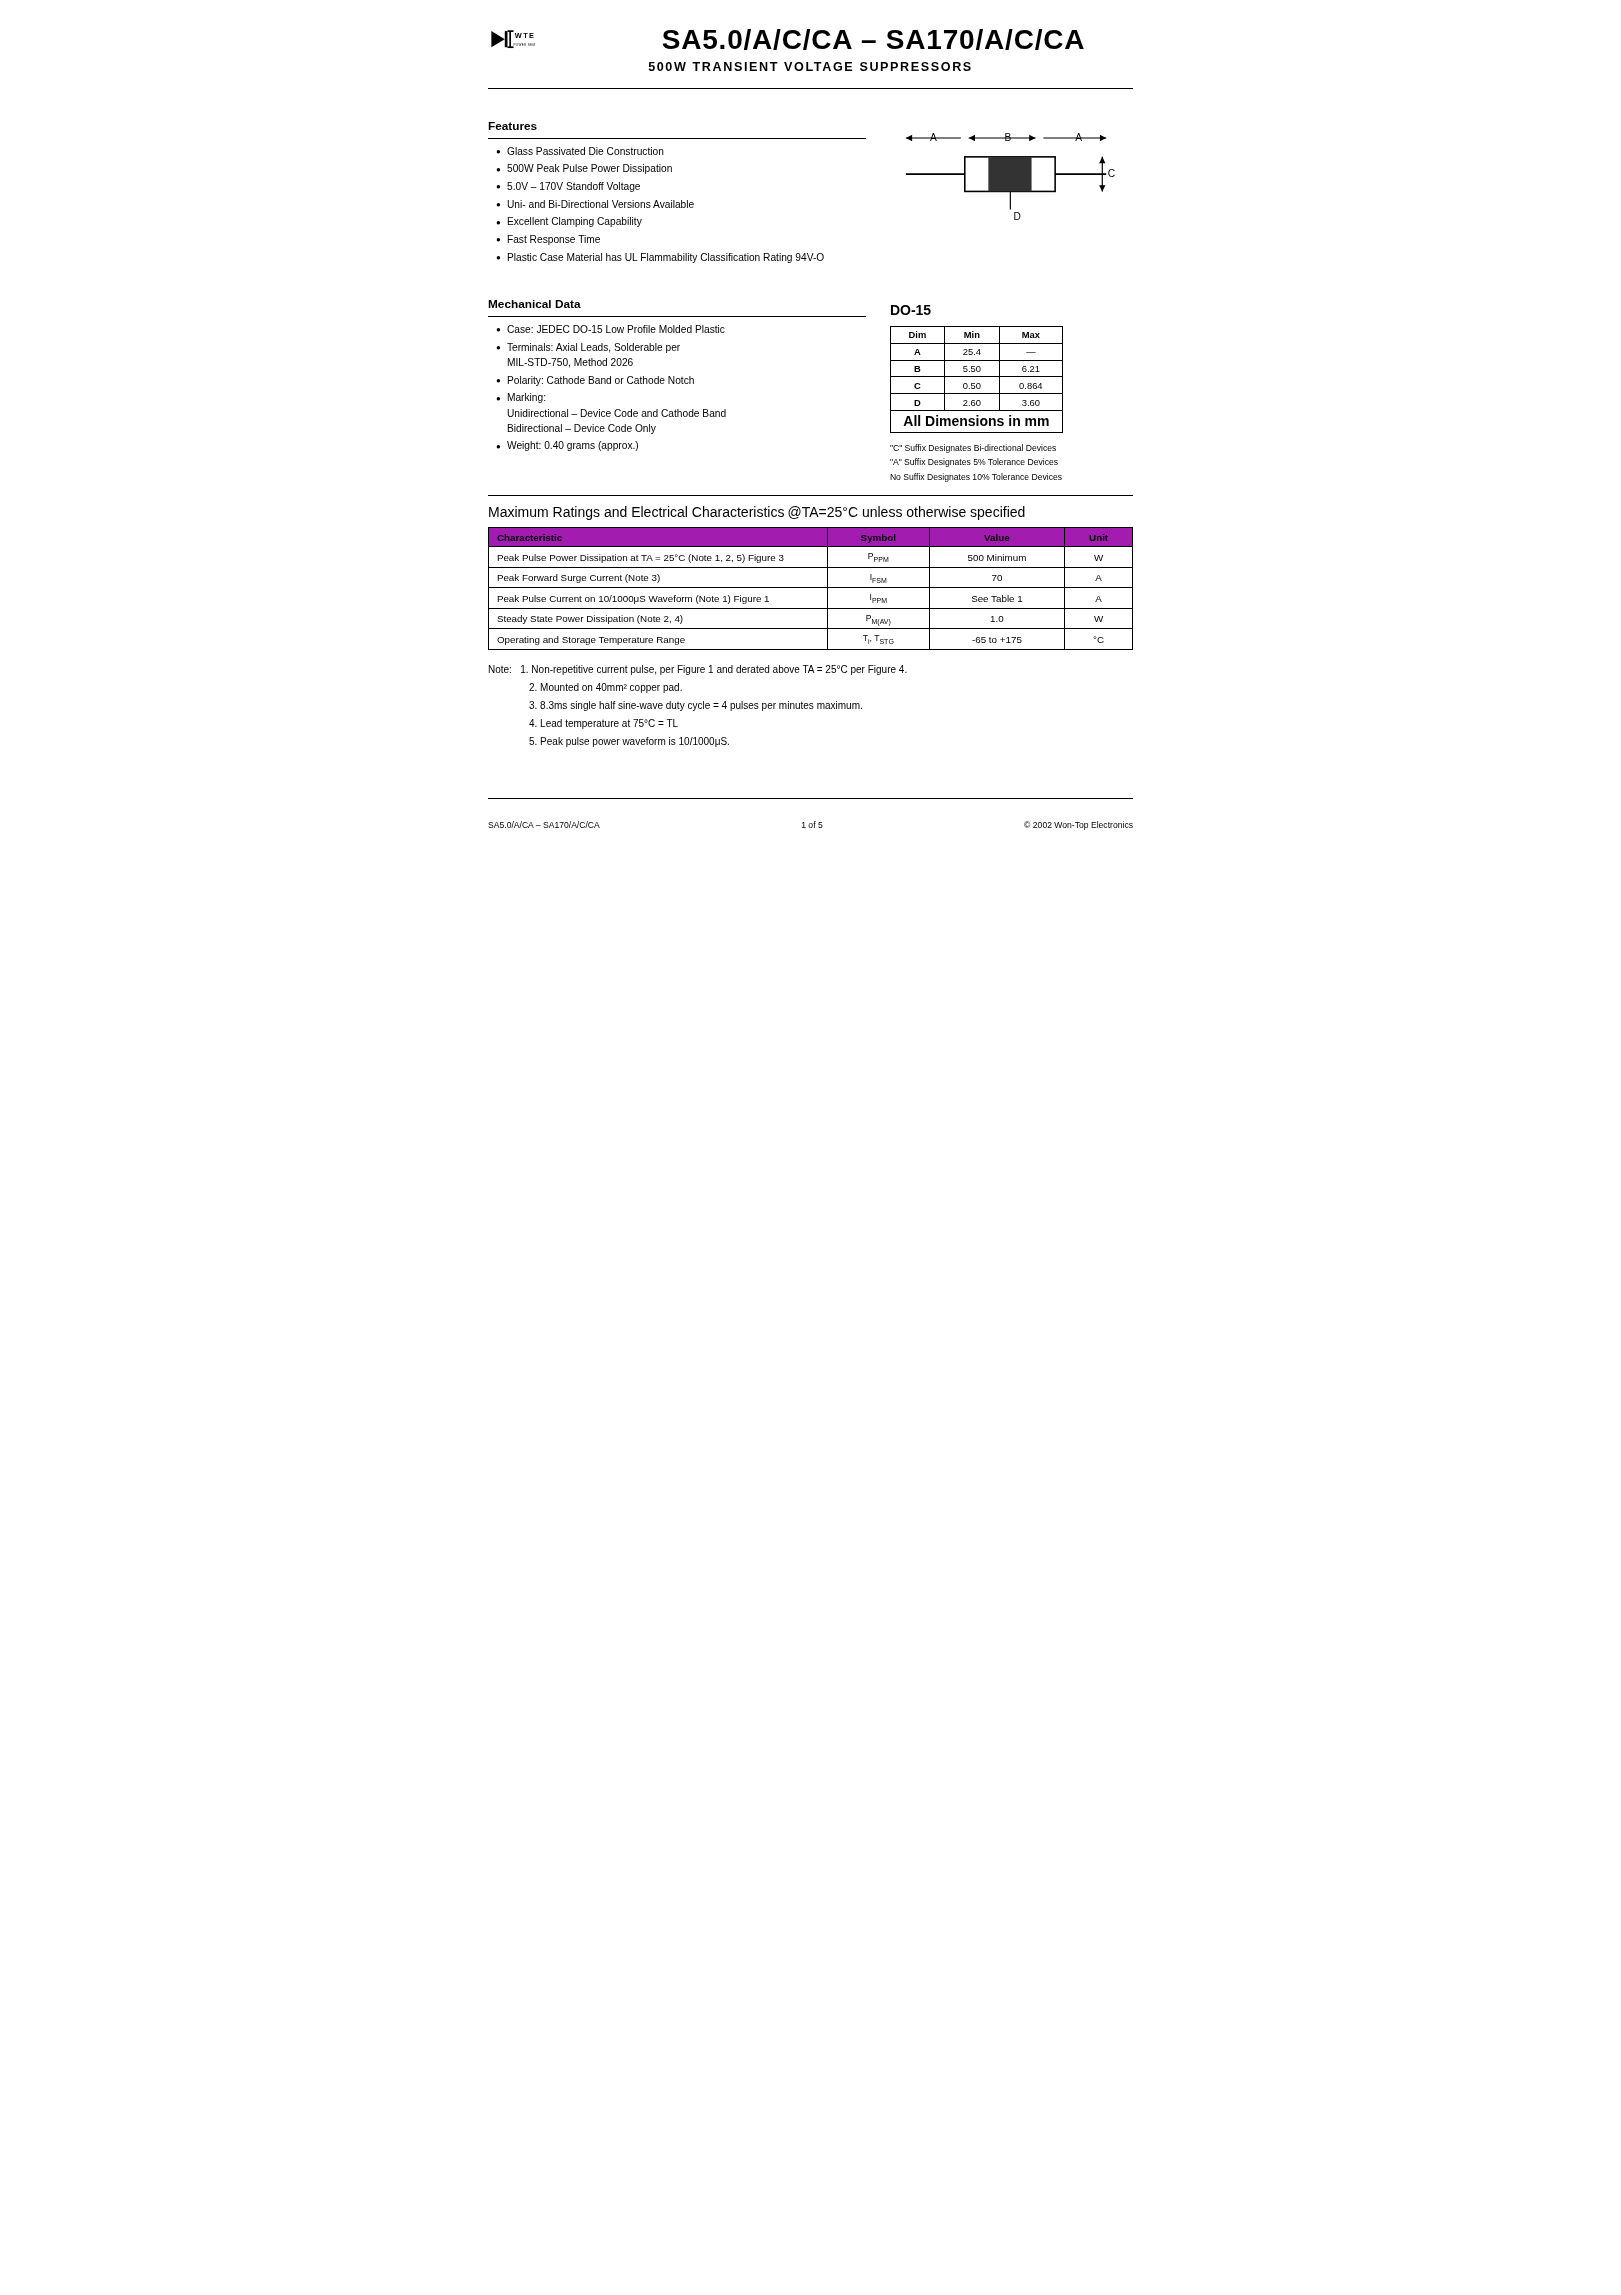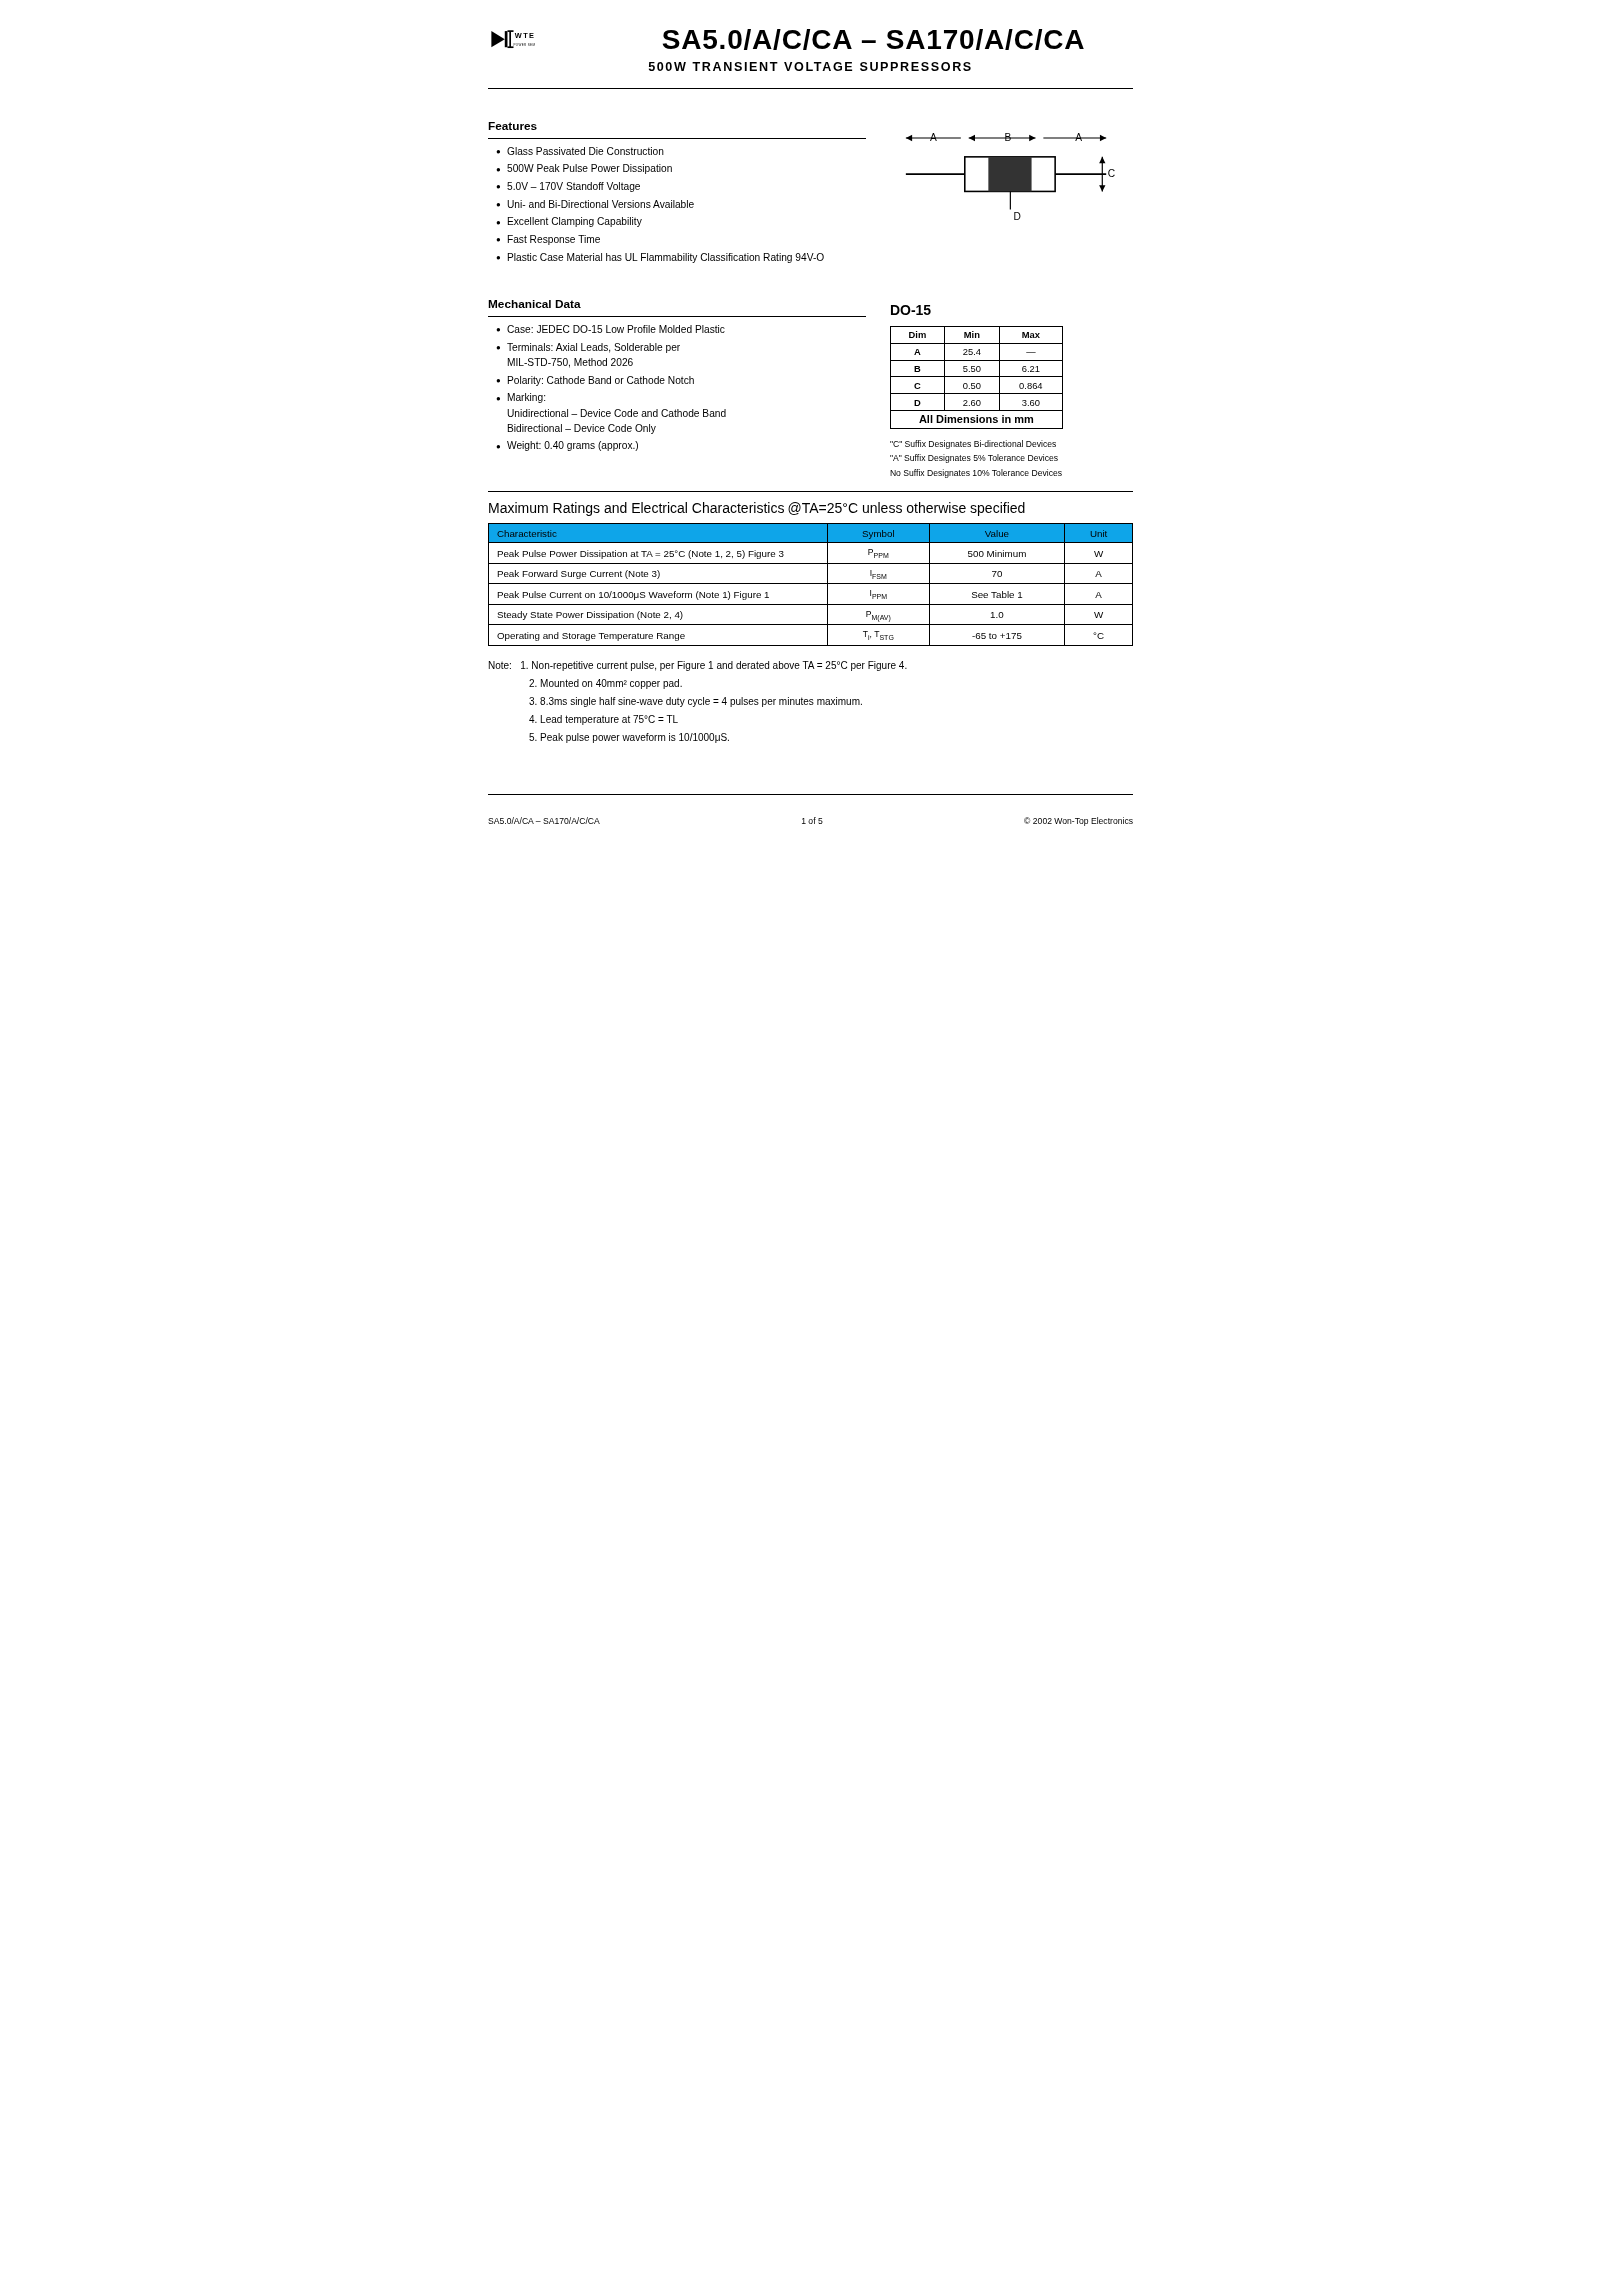--- a/index.html
+++ b/index.html
@@ -116,21 +116,21 @@
       background: #fff;
     }
     .do15-title {
       text-align: center;
       font-weight: bold;
       font-size: 14px;
       margin-top: 4.7px;
     }
     .all-dim {
       font-weight: bold;
-      font-size: 11px;
+      font-size: 14px;
     }
 
     
     .suffix-notes {
       font-size: 8.6px;
       margin-top: 7.9px;
       line-height: 1.7;
     }
 
     
@@ -147,22 +147,22 @@
       font-weight: normal;
     }
     .ratings-table {
       width: 100%;
       border-collapse: collapse;
       font-size: 9.8px;
     }
     .ratings-table th {
       border: 0.8px solid #000;
       padding: 3.9px 7.9px;
-      font-weight: normal;
-      background: #0ea5e9;
+      font-weight: bold;
+      background: #a21caf;
       text-align: center;
     }
     .ratings-table td {
       border: 0.8px solid #000;
       padding: 3.9px 7.9px;
     }
     .ratings-table td:first-child { text-align: left; }
     .ratings-table td:not(:first-child) { text-align: center; }
 
     

